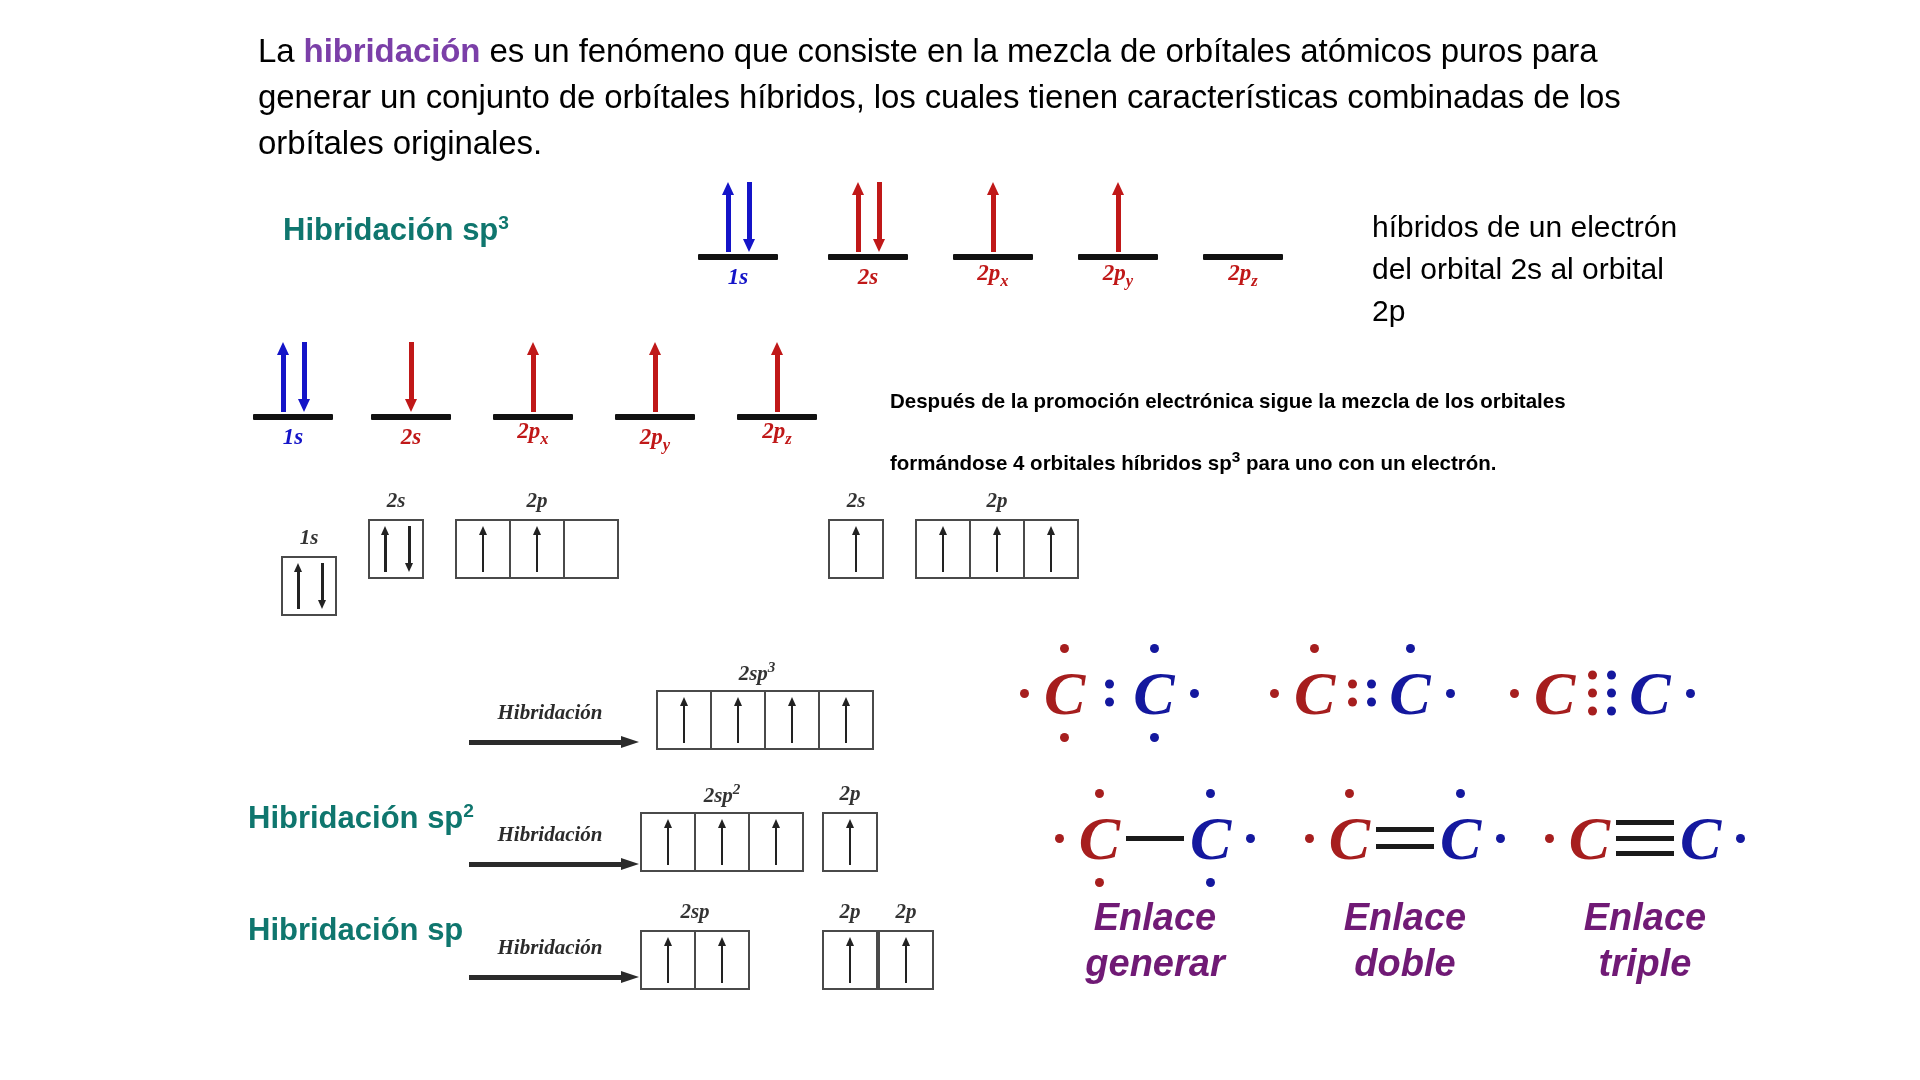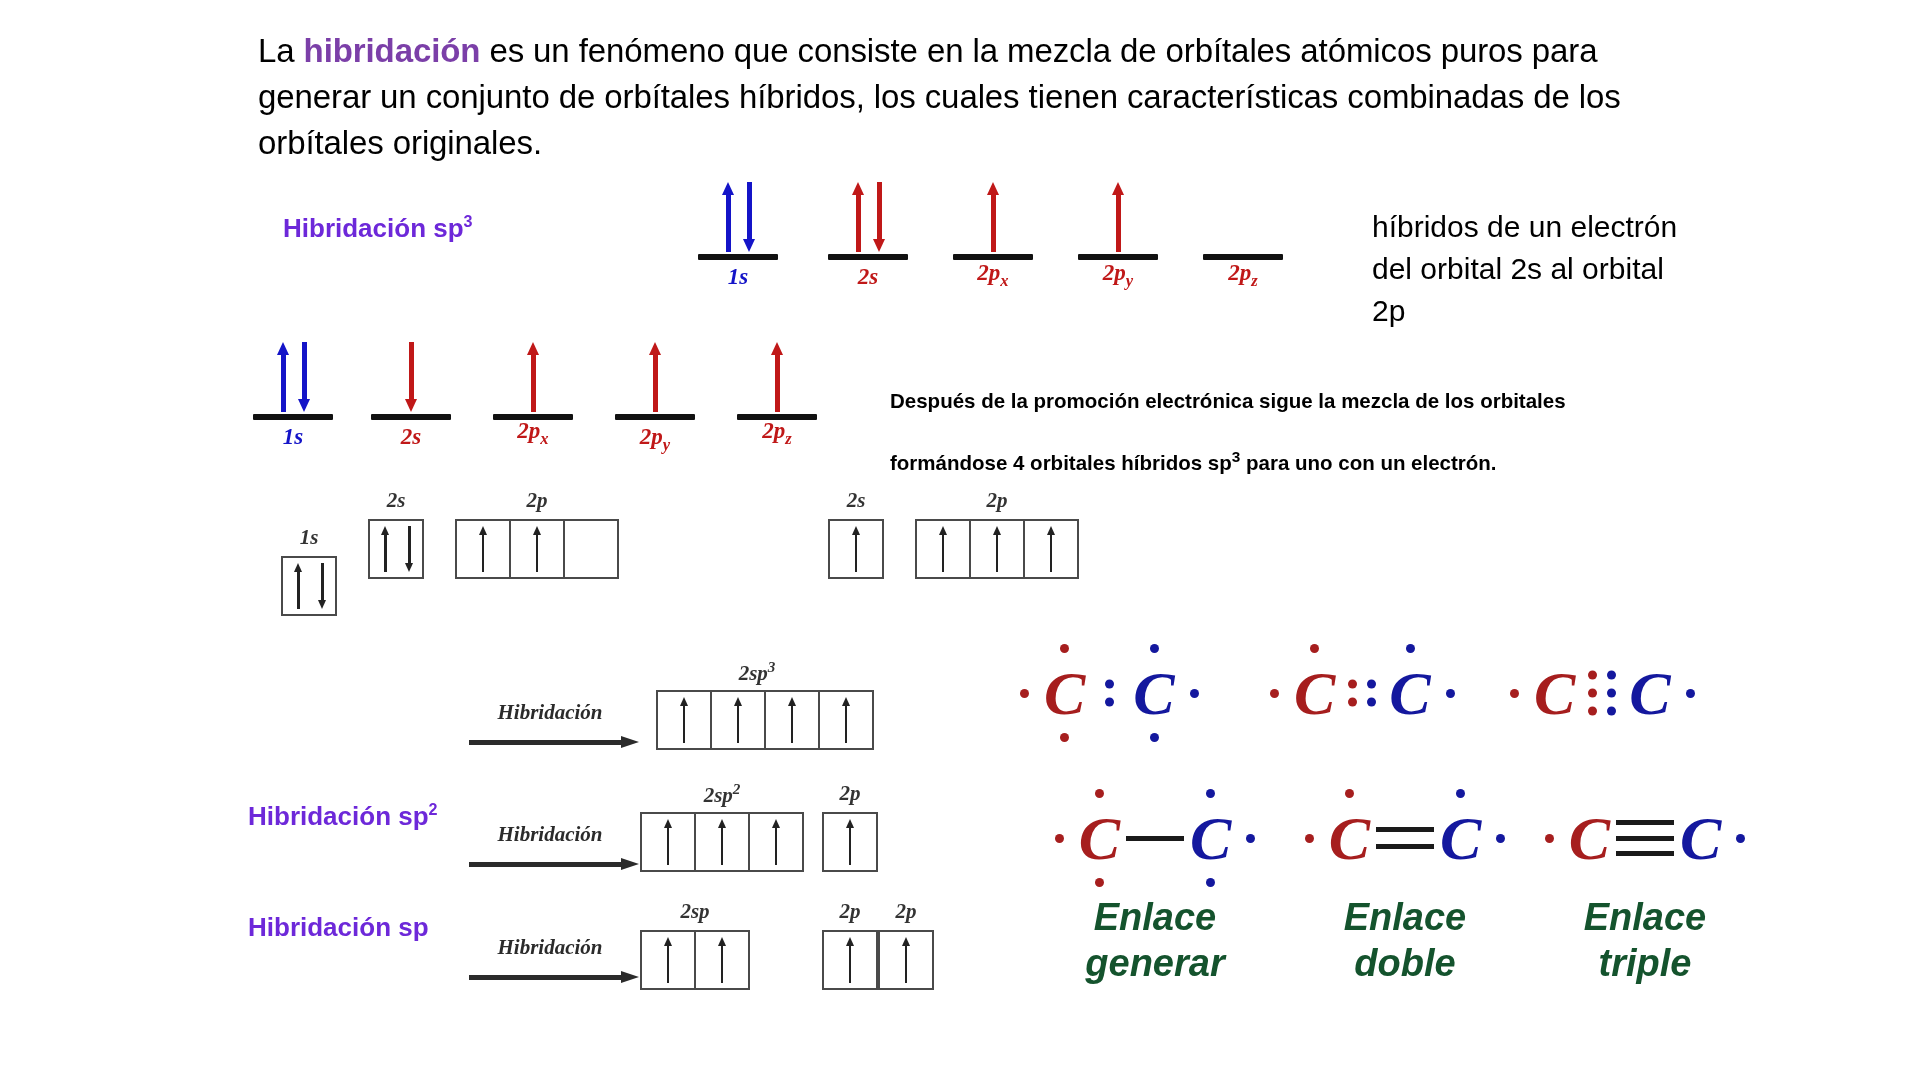--- a/index.html
+++ b/index.html
@@ -33,23 +33,23 @@
     font-weight: 400;
     letter-spacing: -0.1px;
   }
   #intro-paragraph .kw {
     color: #7B3FA8;
     font-weight: bold;
   }
 
   
   .purple-heading {
-    color: #6d28d9;
+    color: #0f766e;
     font-weight: bold;
-    font-size: 26px;
+    font-size: 31px;
     white-space: nowrap;
   }
   .purple-heading sup { font-size: 0.62em; }
 
   #heading-sp3 { left: 283px; top: 212px; }
   #heading-sp2 { left: 248px; top: 800px; }
   #heading-sp  { left: 248px; top: 912px; }
 
   
   .orbital-row { height: 130px; }
@@ -289,21 +289,21 @@
   .bondline.triple .bl3 { top: 50%; margin-top: 13px; }
 
   .bond-caption {
     margin-top: 8px;
     text-align: center;
     font-family: "Liberation Sans", sans-serif;
     font-style: italic;
     font-weight: bold;
     font-size: 38px;
     line-height: 46px;
-    color: #14532d;
+    color: #701a75;
   }
 </style>
 </head>
 <body>
 
 <div class="stage">
 
   <div class="abs" id="intro-paragraph">
     <span>La </span><span class="kw">hibridación</span><span> es un fenómeno que consiste en la mezcla de orbítales atómicos puros para generar un conjunto de orbítales híbridos, los cuales tienen características combinadas de los orbítales originales.</span>
   </div>

